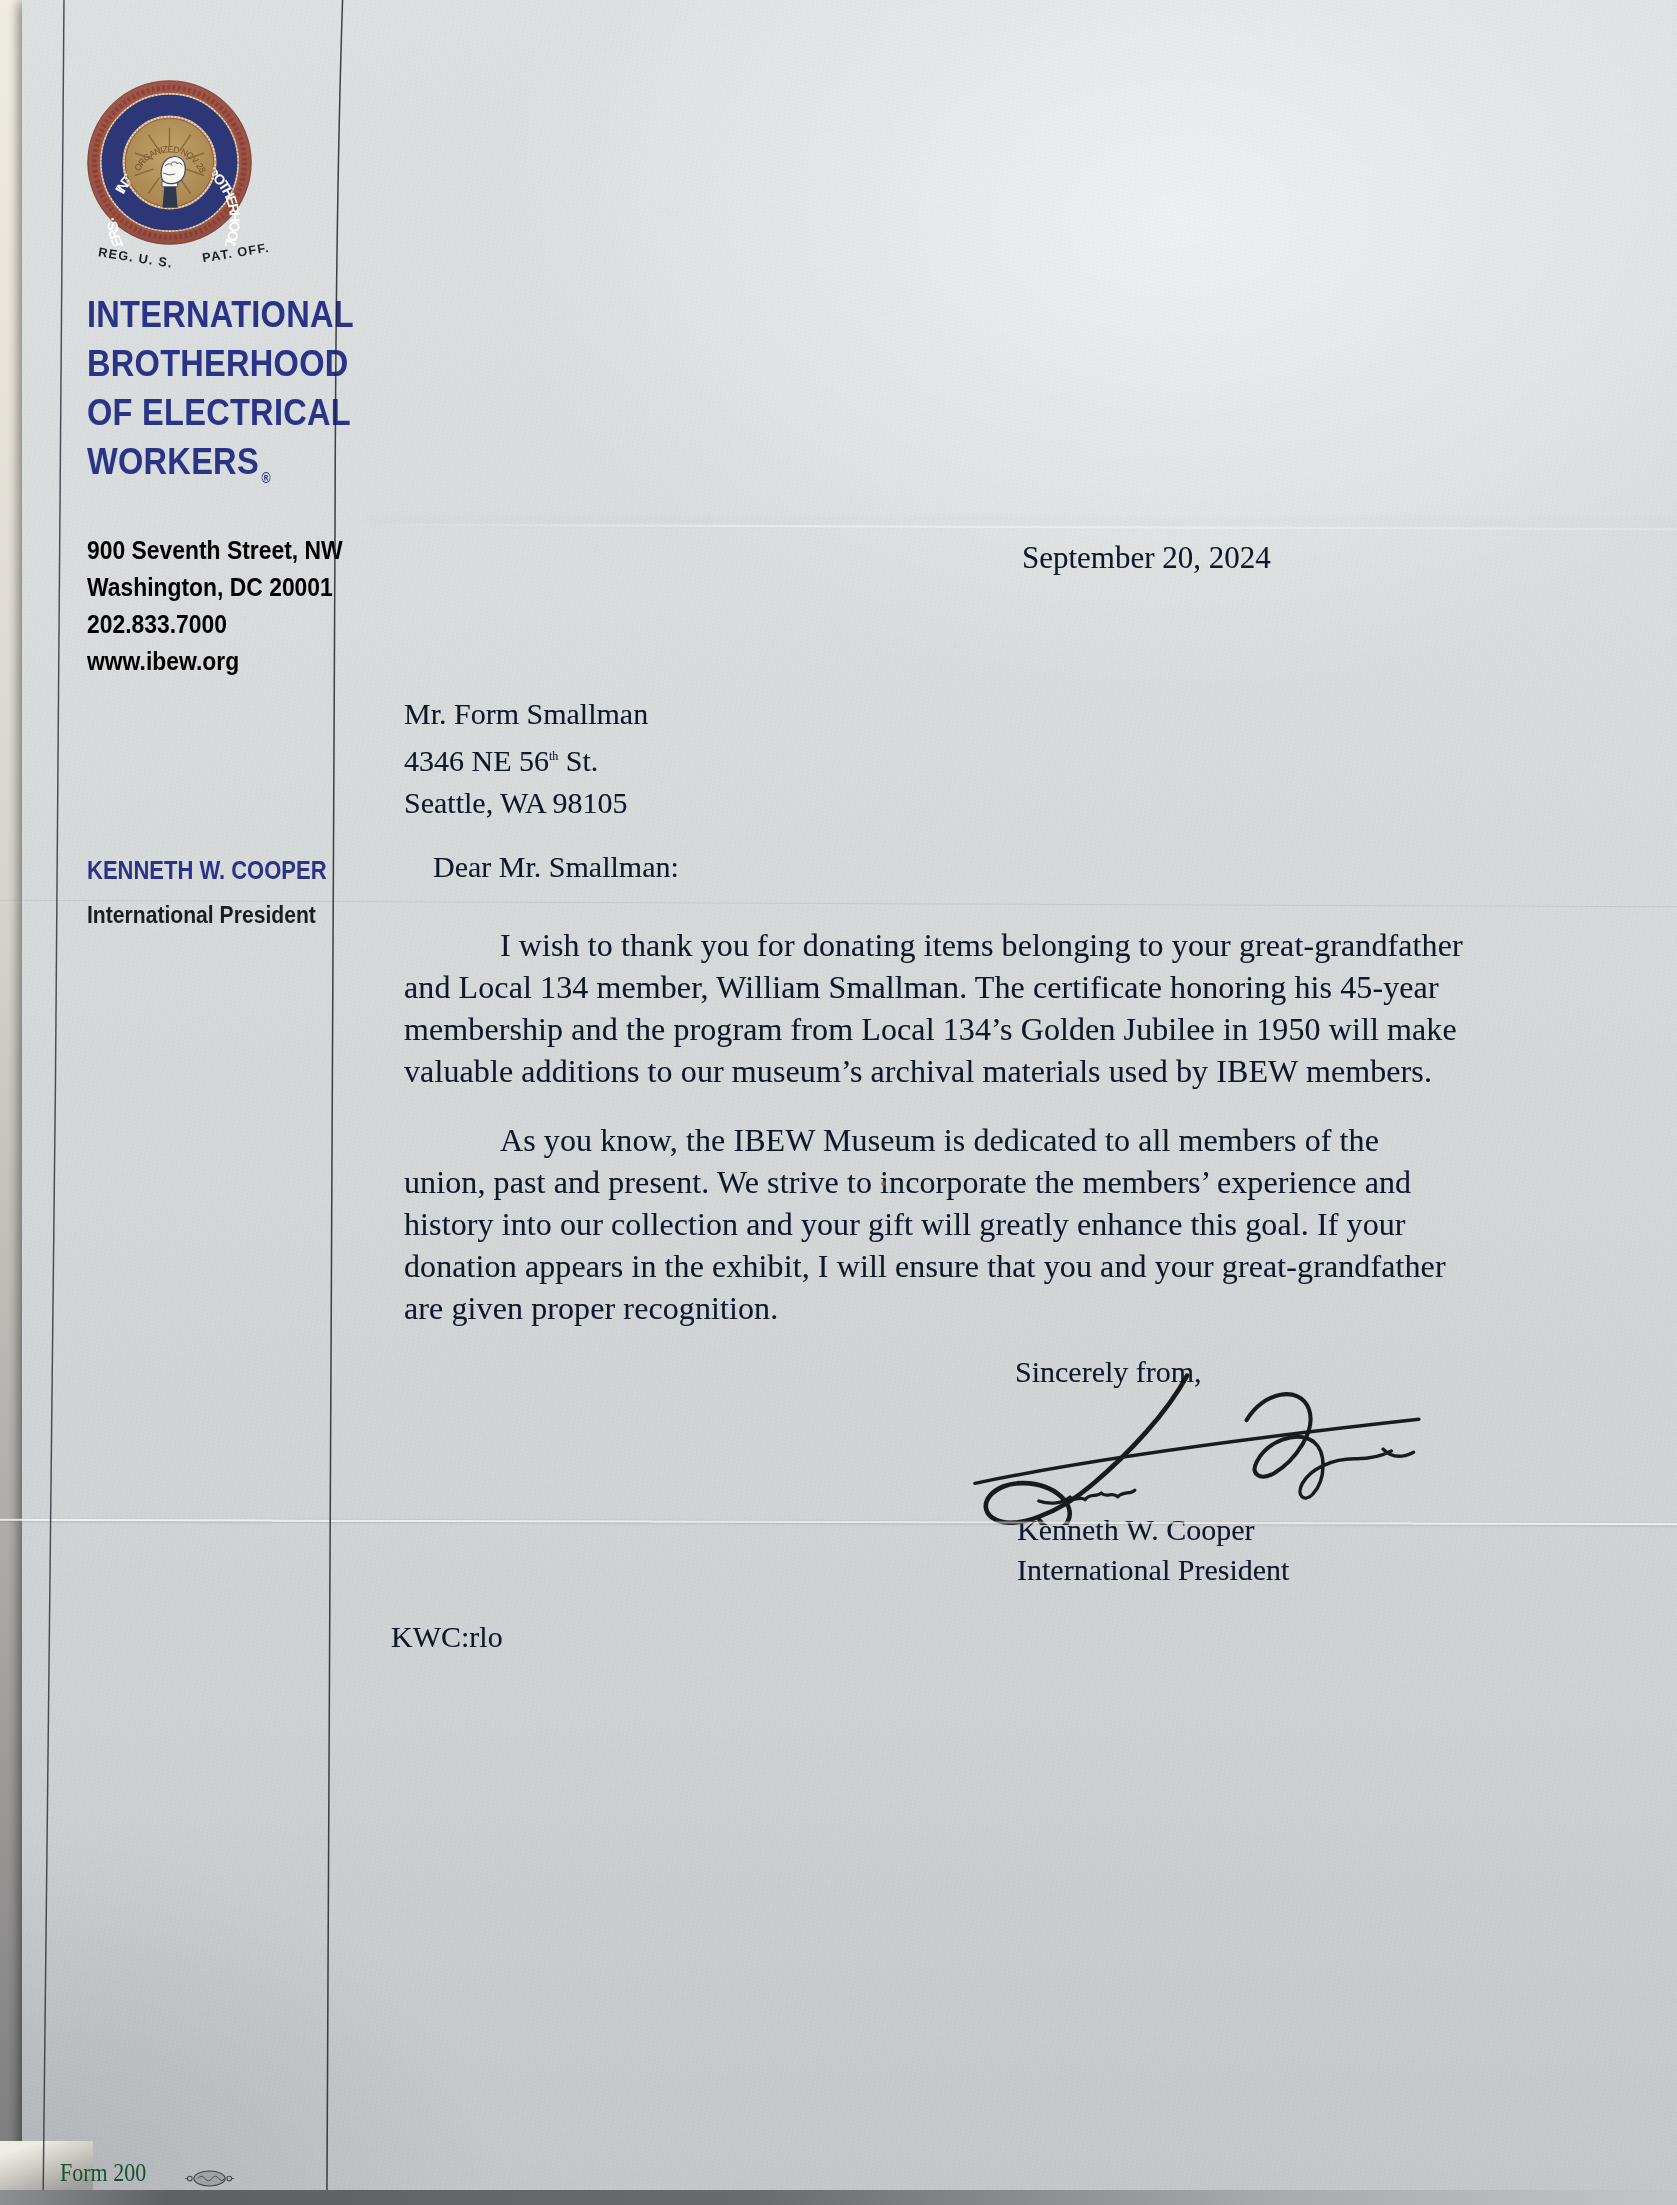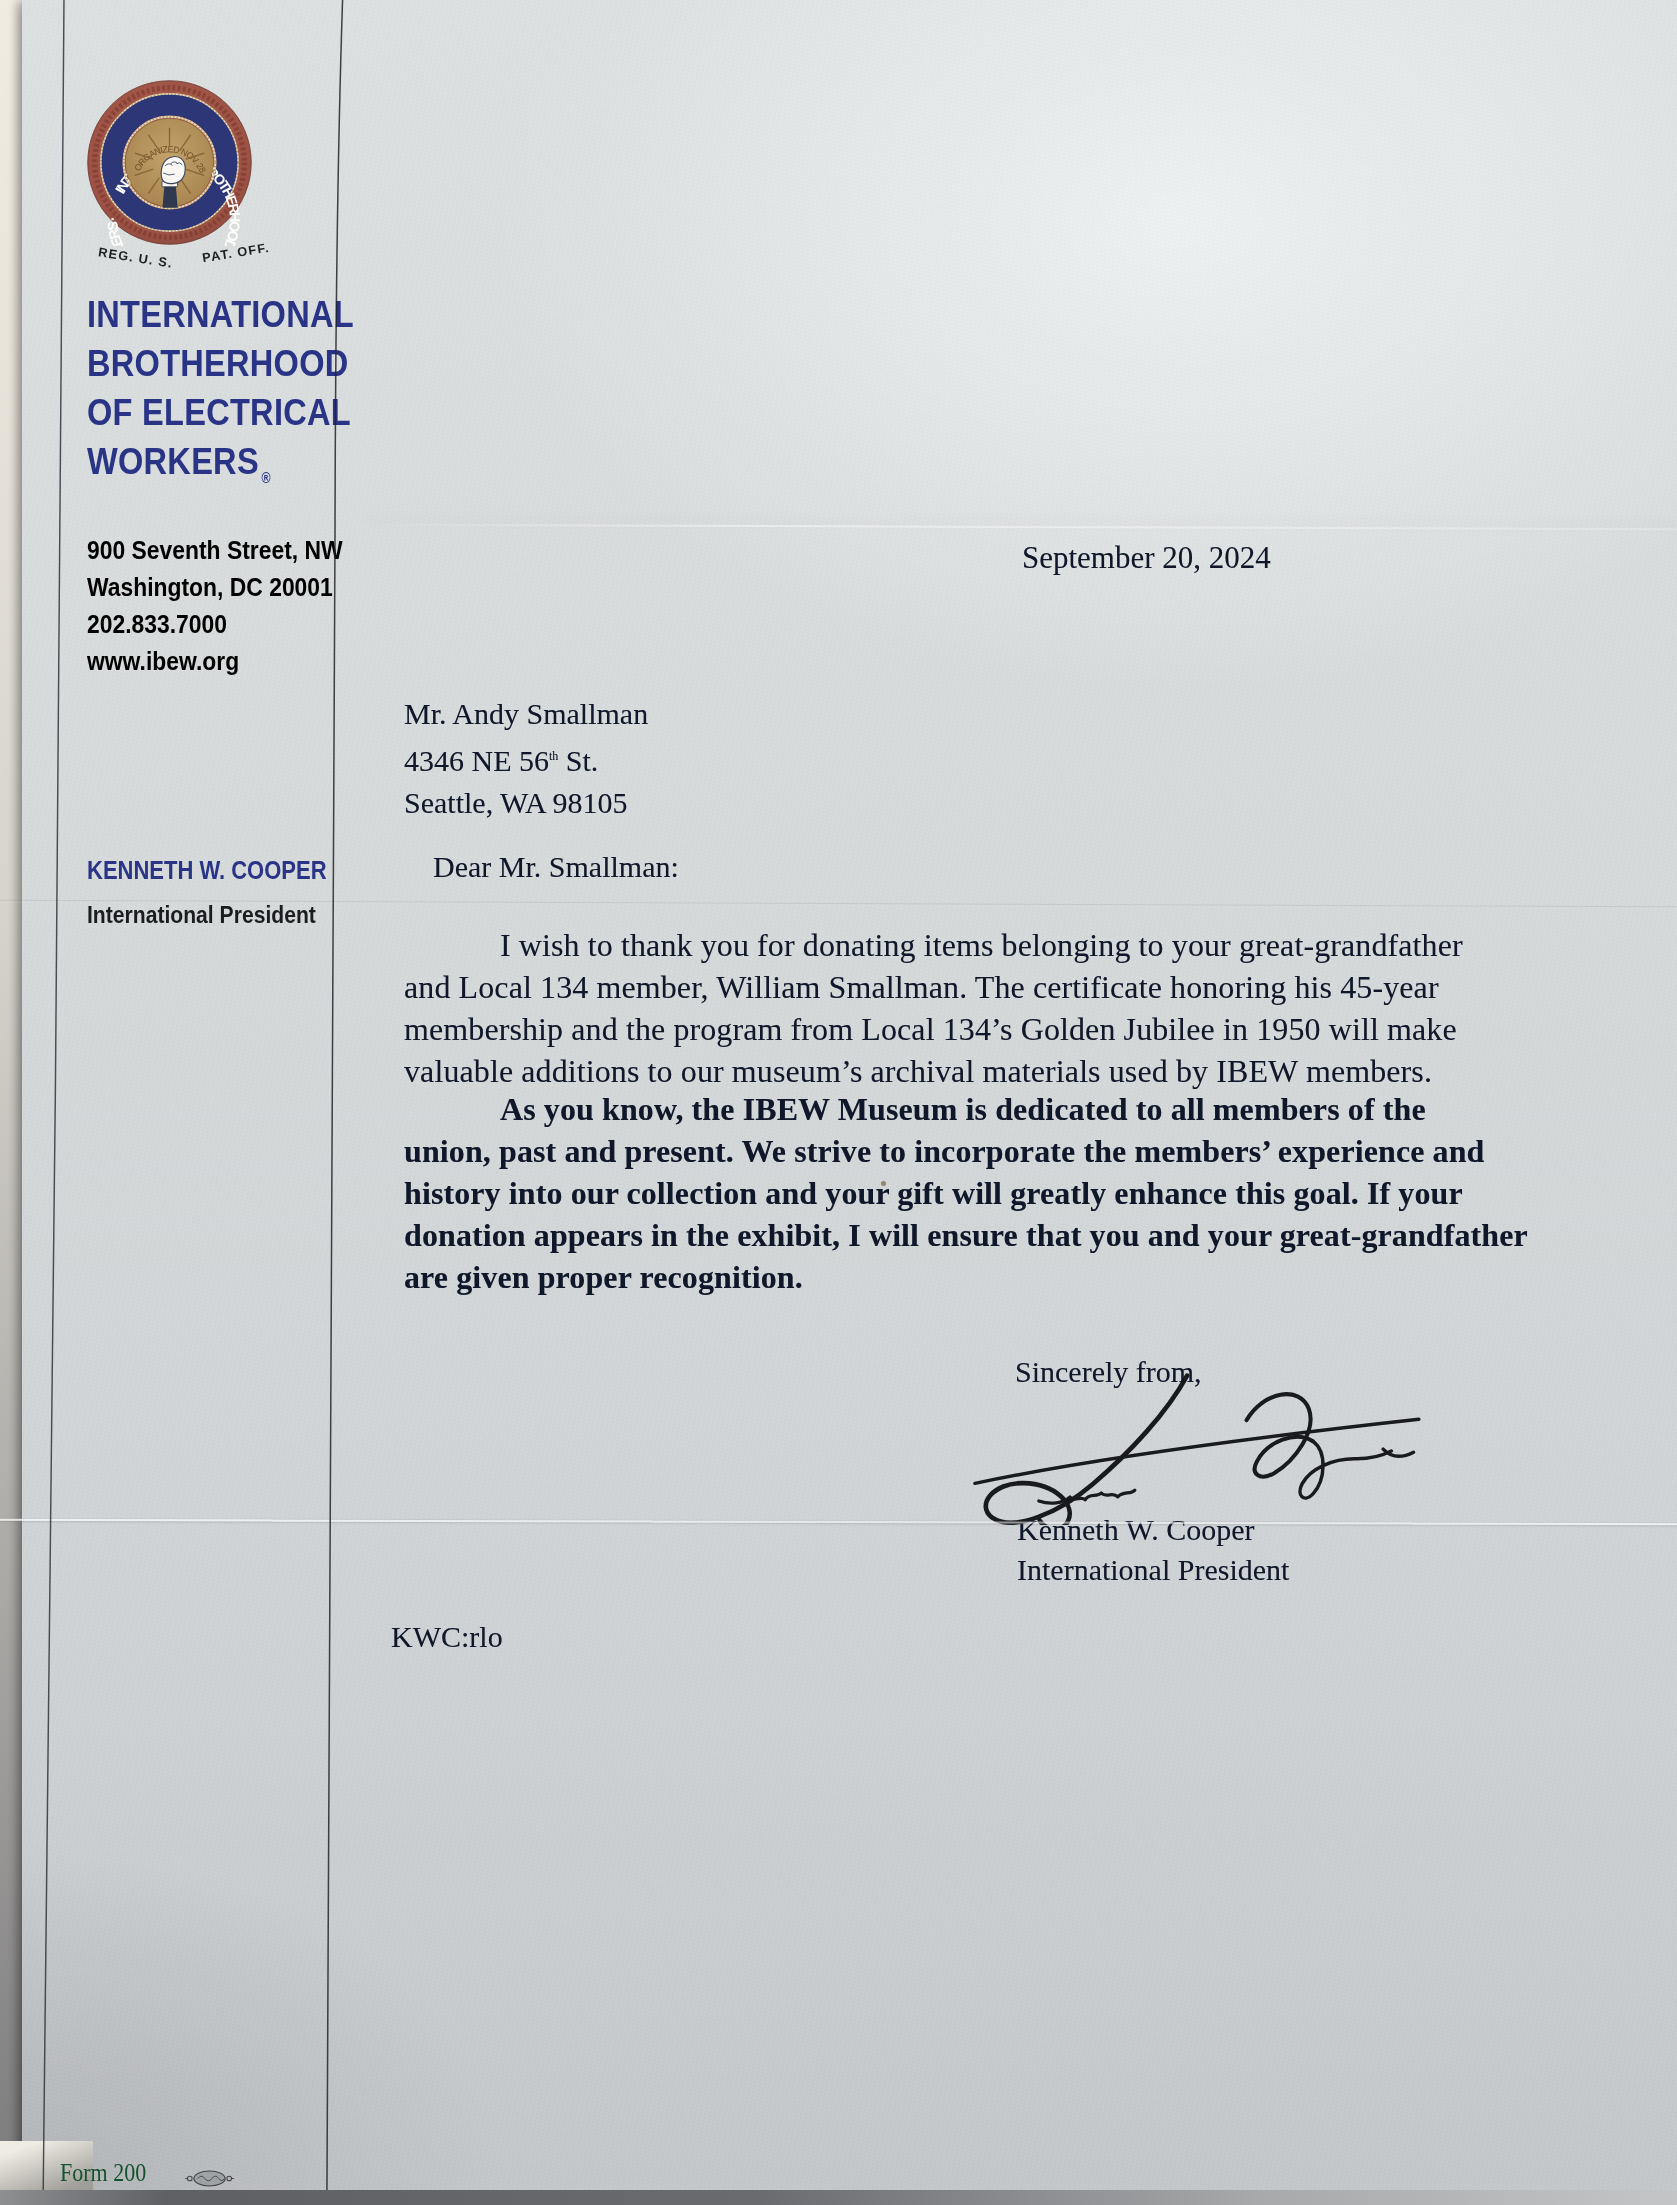--- a/index.html
+++ b/index.html
@@ -47,21 +47,21 @@
   
   .serif{font-family:"Liberation Serif",serif;color:#0f172a;
          text-shadow:0 0 0.6px rgba(38,39,43,.30);}
   .date{position:absolute;left:1022px;top:540px;font-size:31px;}
   .recipient{position:absolute;left:404px;top:693px;font-size:30px;line-height:42px;}
   .recipient sup{font-size:12px;}
   .salutation{position:absolute;left:404px;top:850px;font-size:30px;margin-left:29px;}
   .para{position:absolute;left:404px;width:1198px;font-size:32px;line-height:42px;
         white-space:pre-line;text-indent:96px;letter-spacing:0.1px;}
   .para1{top:924px;}
-  .para2{top:1088px;font-weight:bold;}
+  .para2{top:1119px;}
   .closing{position:absolute;left:1015px;top:1355px;font-size:30px;}
   .signer{position:absolute;left:1017px;top:1510px;font-size:30px;line-height:40px;}
   .reference{position:absolute;left:391px;top:1620px;font-size:30px;}
 
   .signature{position:absolute;left:922px;top:1368px;width:512px;height:157px;z-index:5;}
 
   
   .lines-overlay{position:absolute;inset:0;z-index:5;pointer-events:none;}
   .crease{position:absolute;pointer-events:none;z-index:5;}
   .crease-1{left:366px;right:0;top:526px;height:1.7px;transform:rotate(.2deg);
@@ -156,21 +156,21 @@
     <div class="officer" style="top:836px;">
       <div class="cond">
         <div class="oname">KENNETH W. COOPER</div>
         <div class="otitle">International President</div>
       </div>
     </div>
 
     <div class="serif date">September 20, 2024</div>
 
     <div class="serif recipient">
-      <div>Mr. Andy Smallman</div>
+      <div>Mr. Form Smallman</div>
       <div><span>4346 NE 56</span><sup>th</sup><span> St.</span></div>
       <div>Seattle, WA 98105</div>
     </div>
 
     <div class="serif salutation">Dear Mr. Smallman:</div>
 
     <div class="serif para para1">I wish to thank you for donating items belonging to your great-grandfather
 and Local 134 member, William Smallman. The certificate honoring his 45-year
 membership and the program from Local 134’s Golden Jubilee in 1950 will make
 valuable additions to our museum’s archival materials used by IBEW members.</div>

